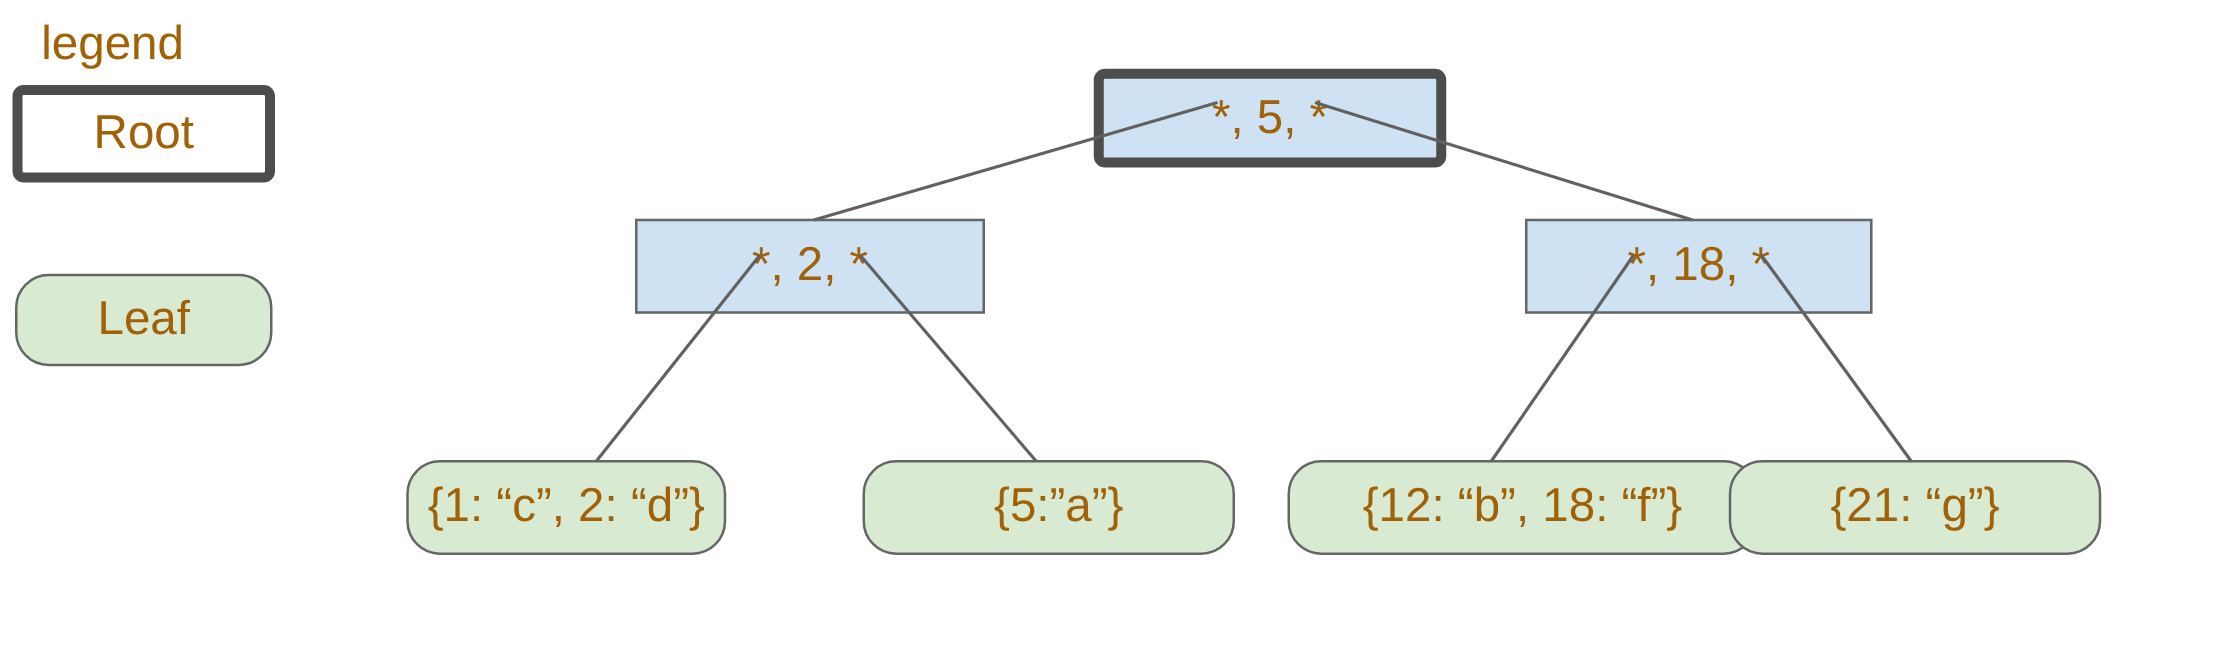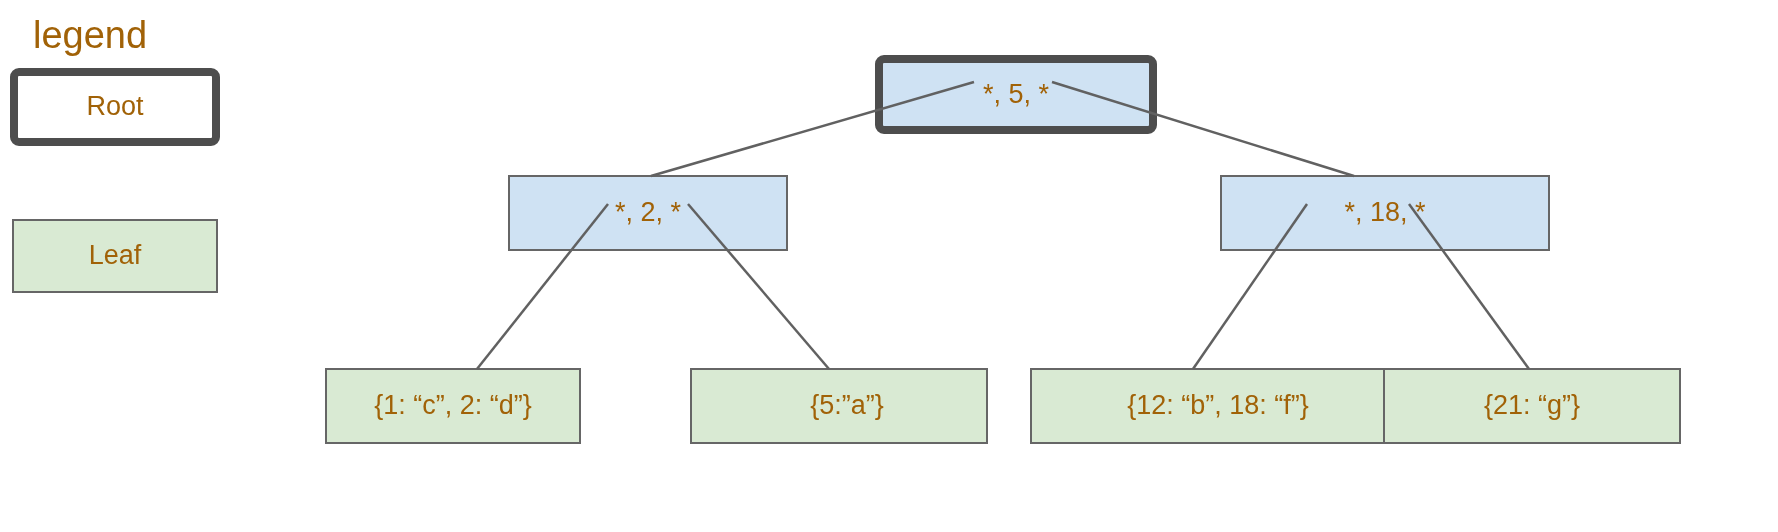--- a/index.html
+++ b/index.html
@@ -12,41 +12,41 @@
     font-family: "Liberation Sans", sans-serif;
     color: #a16207;
     overflow: hidden;
   }
   .box {
     position: absolute;
     box-sizing: border-box;
     display: flex;
     align-items: center;
     justify-content: center;
-    font-size: 27px;
+    font-size: 38px;
     line-height: 1.1;
     white-space: nowrap;
   }
   .fill-white { background: #ffffff; }
   .fill-blue  { background: #cfe2f3; }
-  .fill-green { background: #d9ead3; }
+  .fill-green { background: #d9ead3; border-radius: 27px; }
   .border-thick { border: 8px solid #4d4d4d; border-radius: 9px; }
   .border-thin  { border: 2px solid #666666; }
   .border-leaf  { border: 2.5px solid #666666; }
 
   
   .legend-title { position: absolute; left: 33px; top: 14px; font-size: 38px; }
   .lg-root     { left: 10px;  top: 68px;  width: 210px; height: 78px; }
   .lg-internal { left: 12px;  top: 149px; width: 206px; height: 71px; }
   .lg-leaf     { left: 12px;  top: 219px; width: 206px; height: 74px; }
 
   
   .n-root      { left: 875px;  top: 55px;  width: 282px; height: 79px; }
   .n-int-left  { left: 508px;  top: 175px; width: 280px; height: 76px; }
-  .n-int-right { left: 1220px; top: 175px; width: 330px; height: 76px; }
+  .n-int-right { left: 1220px; top: 175px; width: 278px; height: 76px; }
   .n-leaf-1    { left: 325px;  top: 368px; width: 256px; height: 76px; }
   .n-leaf-2    { left: 690px;  top: 368px; width: 298px; height: 76px; padding-left: 16px; }
   .n-leaf-3    { left: 1030px; top: 368px; width: 376px; height: 76px; }
   .n-leaf-4    { left: 1383px; top: 368px; width: 298px; height: 76px; }
 
   svg.edges {
     position: absolute;
     left: 0; top: 0;
     width: 1778px; height: 532px;
     pointer-events: none;

